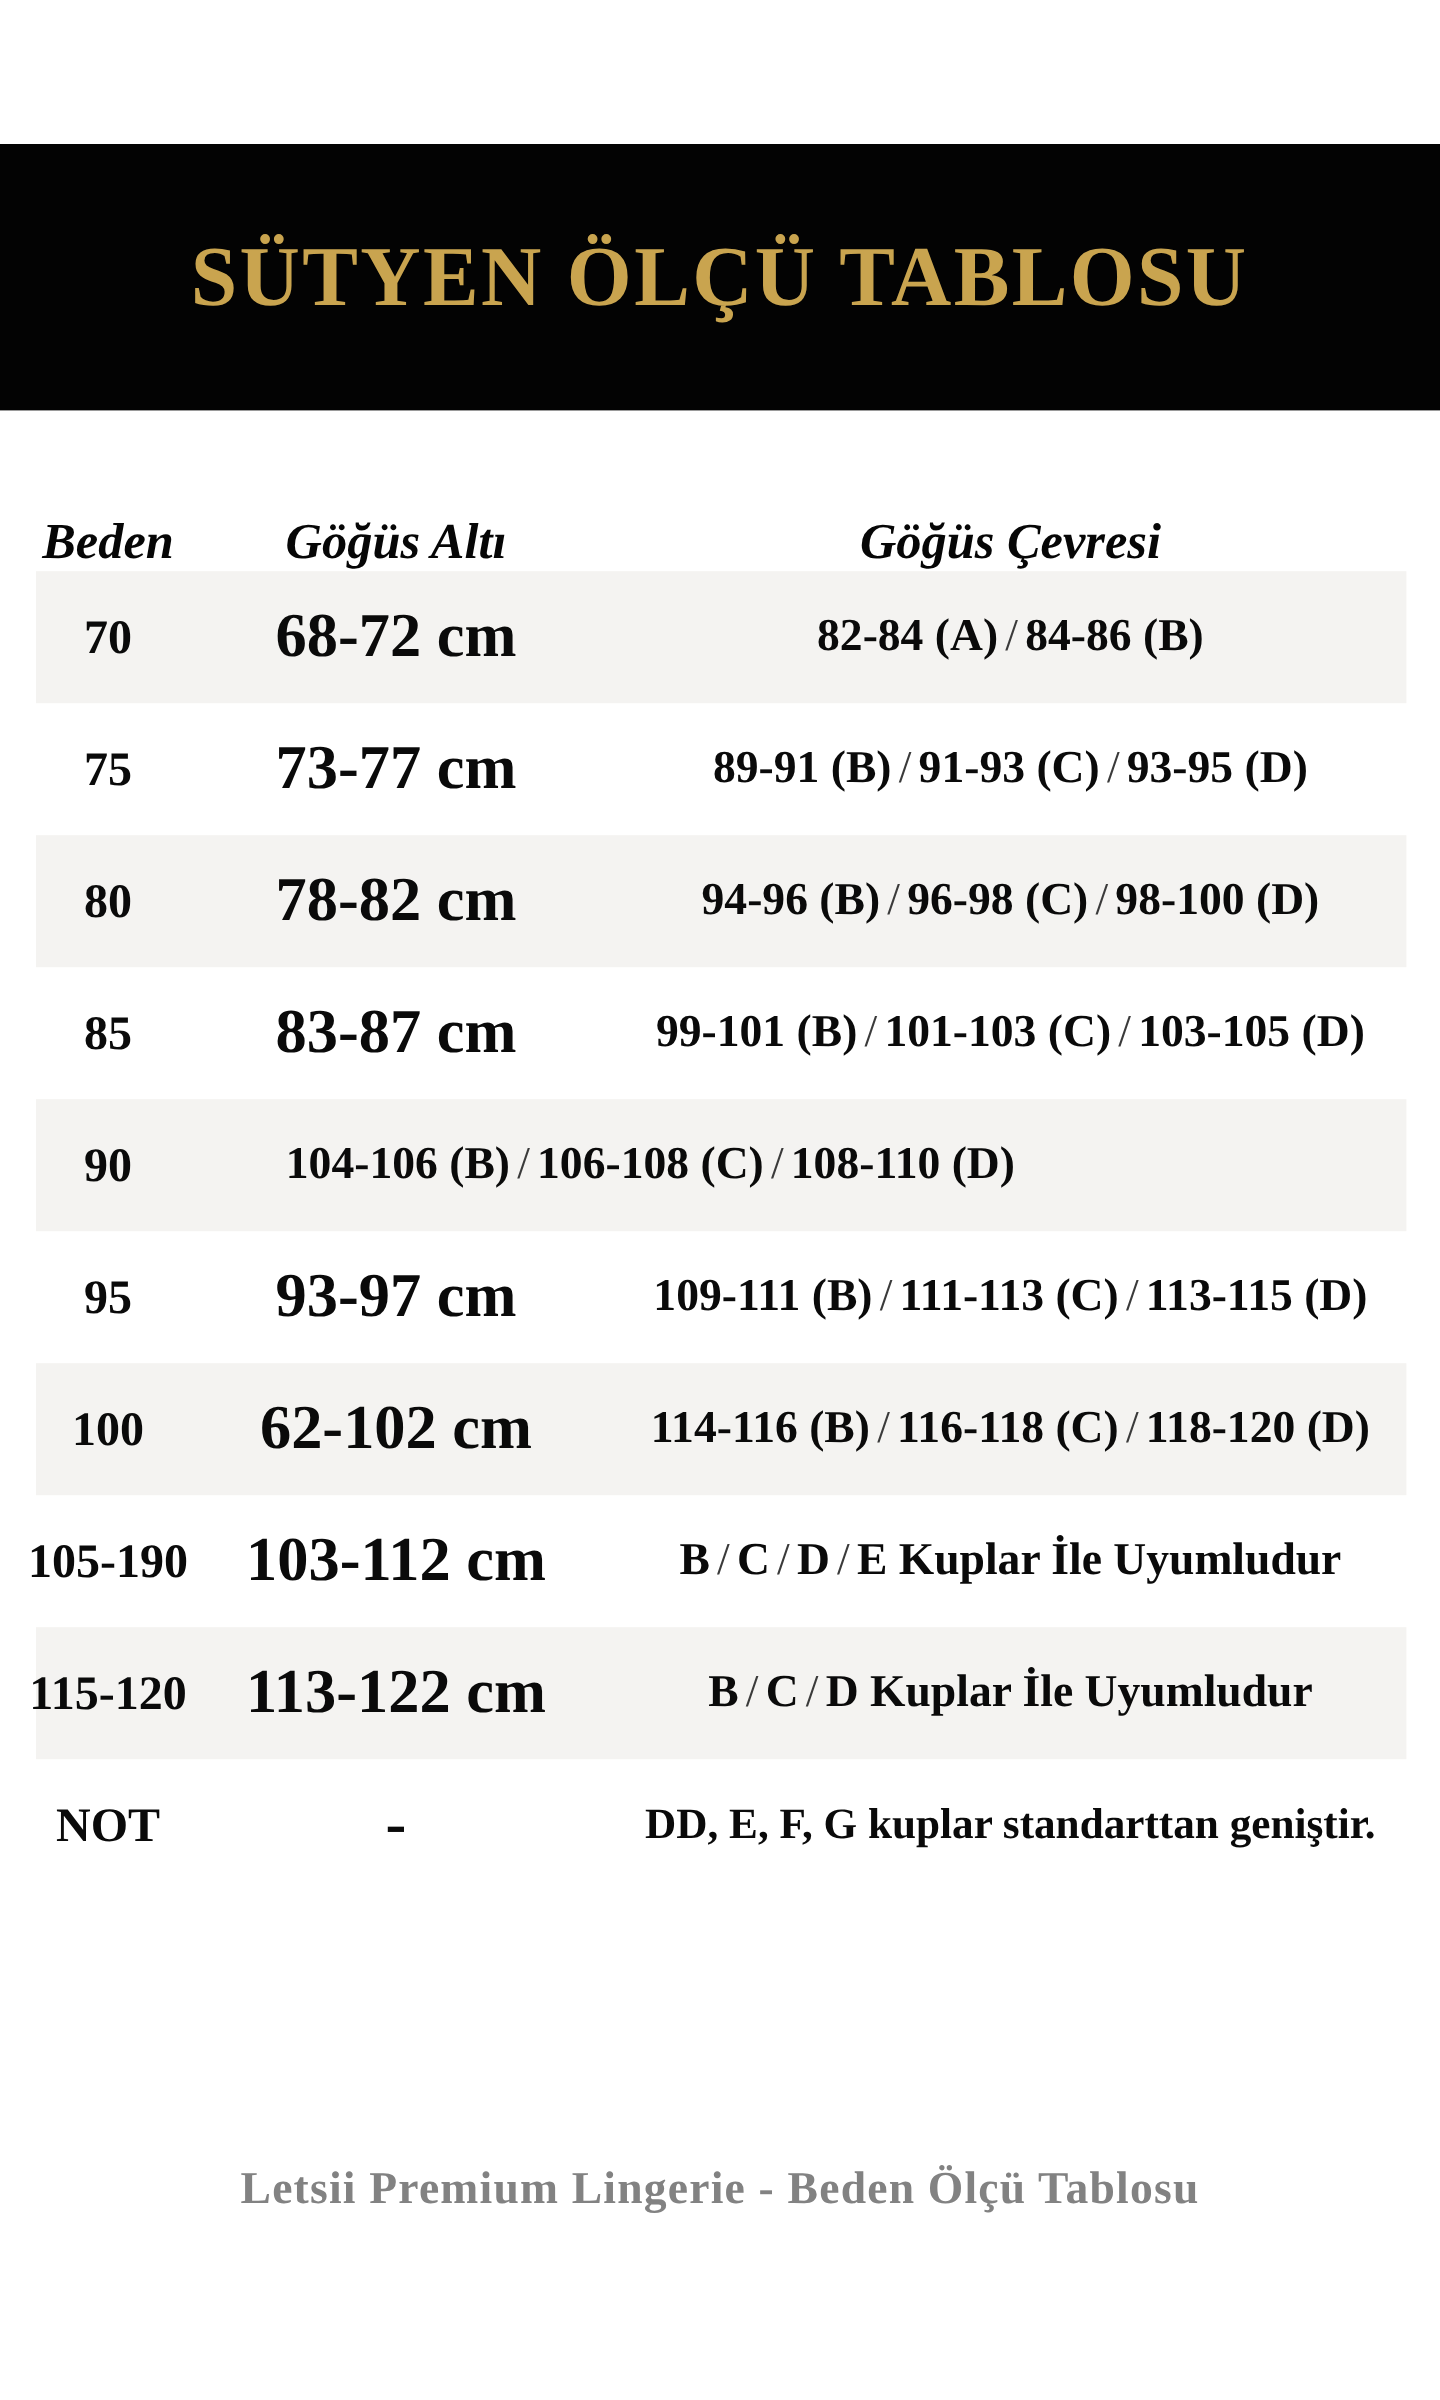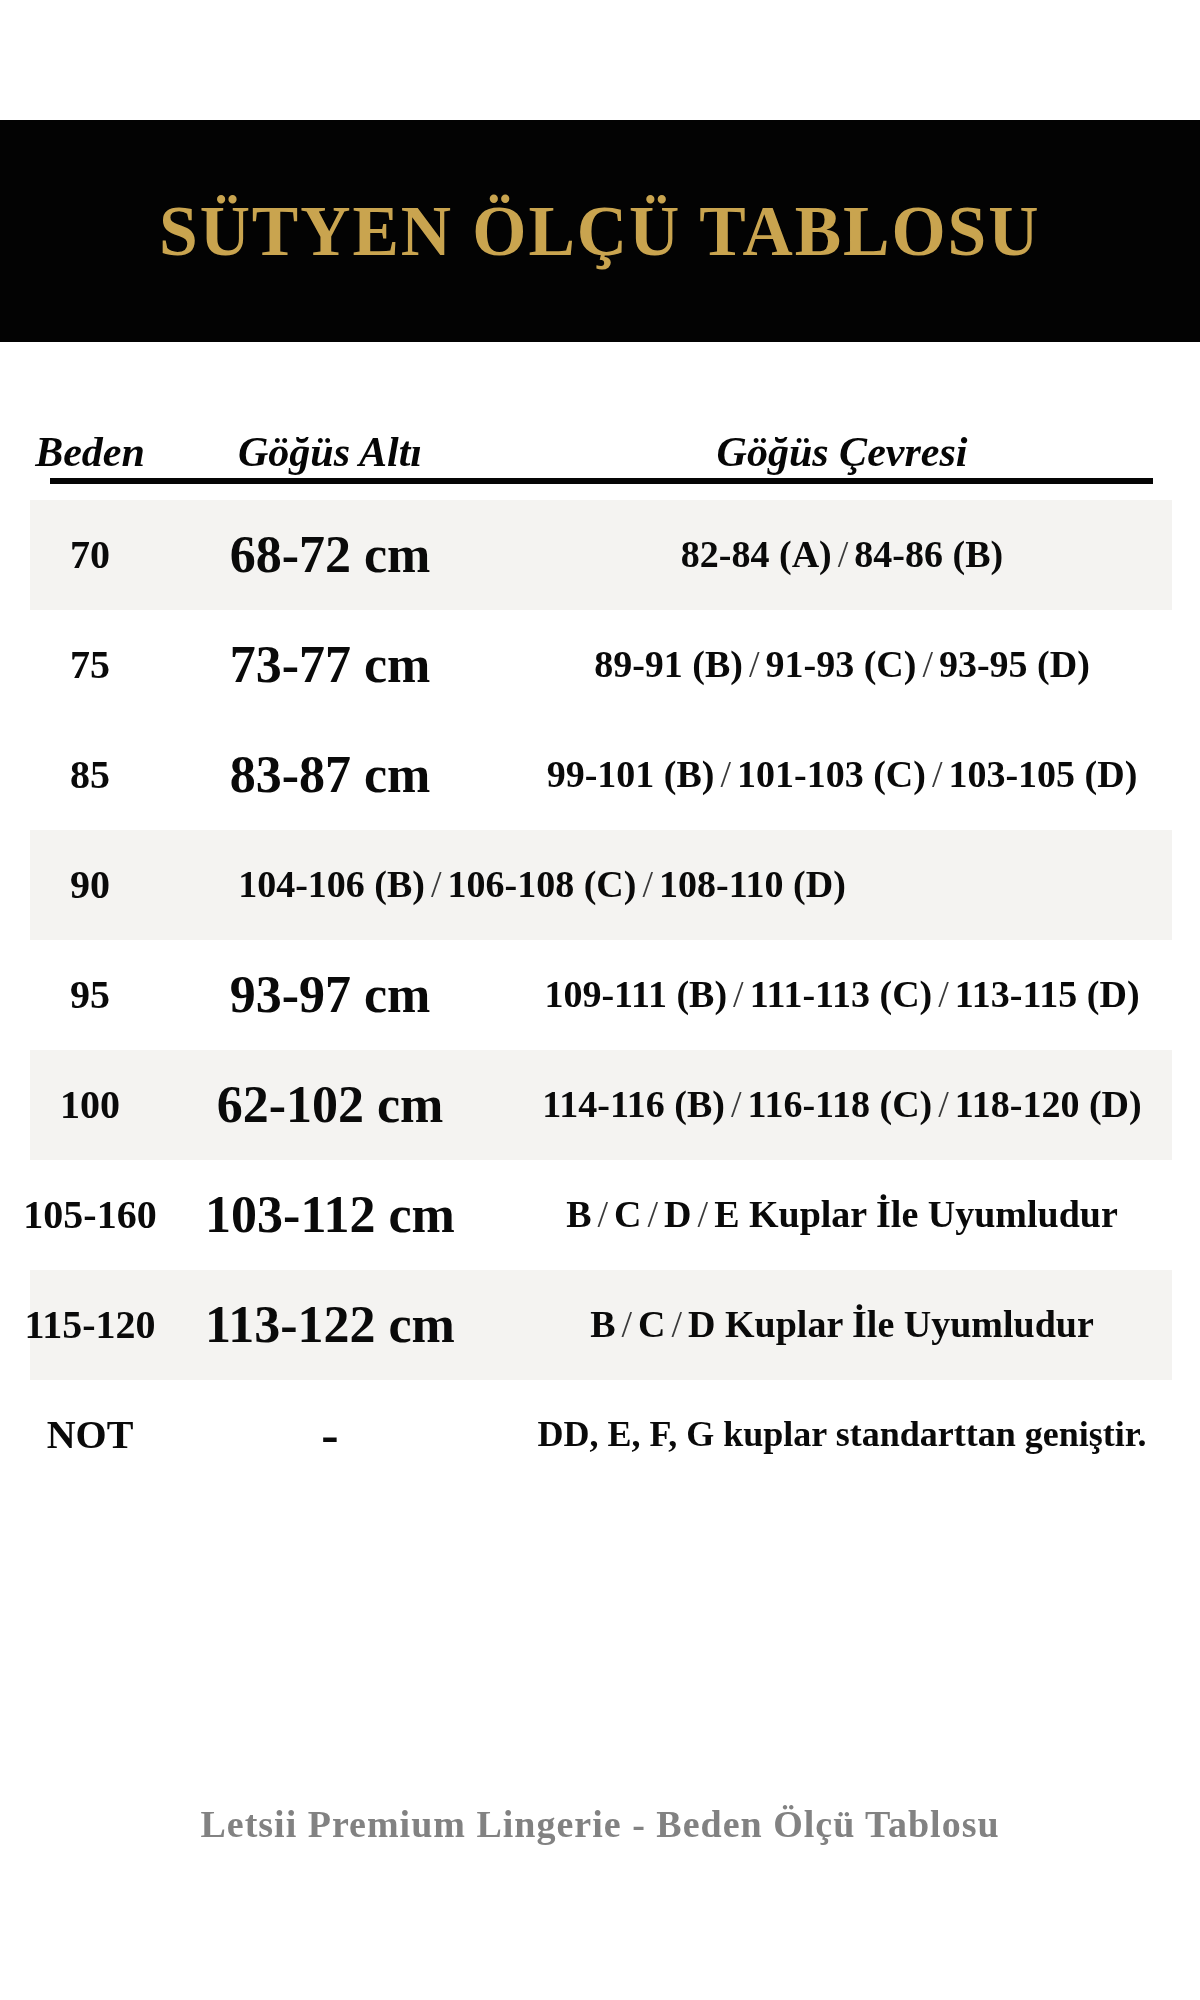--- a/index.html
+++ b/index.html
@@ -63,21 +63,21 @@
     position: absolute;
     top: 478px;
     left: 50px;
     width: 1103px;
     height: 6px;
     background: #050505;
   }
   
   .tbody {
     position: absolute;
-    top: 500px;
+    top: 476px;
     left: 0;
     width: 1062px;
   }
   .row {
     position: relative;
     width: 1200px;
     height: 110px;
     display: flex;
     align-items: center;
   }
@@ -145,20 +145,25 @@
       <div class="cell c-band col2">68-72 cm</div>
       <div class="cell c-chest col3">82-84 (A)<span class="sep">/</span>84-86 (B)</div>
     </div>
 
     <div class="row">
       <div class="cell c-size col1">75</div>
       <div class="cell c-band col2">73-77 cm</div>
       <div class="cell c-chest col3">89-91 (B)<span class="sep">/</span>91-93 (C)<span class="sep">/</span>93-95 (D)</div>
     </div>
 
+    <div class="row shade">
+      <div class="cell c-size col1">80</div>
+      <div class="cell c-band col2">78-82 cm</div>
+      <div class="cell c-chest col3">94-96 (B)<span class="sep">/</span>96-98 (C)<span class="sep">/</span>98-100 (D)</div>
+    </div>
 
     <div class="row">
       <div class="cell c-size col1">85</div>
       <div class="cell c-band col2">83-87 cm</div>
       <div class="cell c-chest col3">99-101 (B)<span class="sep">/</span>101-103 (C)<span class="sep">/</span>103-105 (D)</div>
     </div>
 
     <div class="row shade">
       <div class="cell c-size col1">90</div>
       <div class="cell c-chest col3">104-106 (B)<span class="sep">/</span>106-108 (C)<span class="sep">/</span>108-110 (D)</div>
@@ -170,21 +175,21 @@
       <div class="cell c-chest col3">109-111 (B)<span class="sep">/</span>111-113 (C)<span class="sep">/</span>113-115 (D)</div>
     </div>
 
     <div class="row shade">
       <div class="cell c-size col1">100</div>
       <div class="cell c-band col2">62-102 cm</div>
       <div class="cell c-chest col3">114-116 (B)<span class="sep">/</span>116-118 (C)<span class="sep">/</span>118-120 (D)</div>
     </div>
 
     <div class="row">
-      <div class="cell c-size col1">105-160</div>
+      <div class="cell c-size col1">105-190</div>
       <div class="cell c-band col2">103-112 cm</div>
       <div class="cell c-chest col3">B<span class="sep">/</span>C<span class="sep">/</span>D<span class="sep">/</span>E  Kuplar İle Uyumludur</div>
     </div>
 
     <div class="row shade">
       <div class="cell c-size col1">115-120</div>
       <div class="cell c-band col2">113-122 cm</div>
       <div class="cell c-chest col3">B<span class="sep">/</span>C<span class="sep">/</span>D  Kuplar İle Uyumludur</div>
     </div>
 

